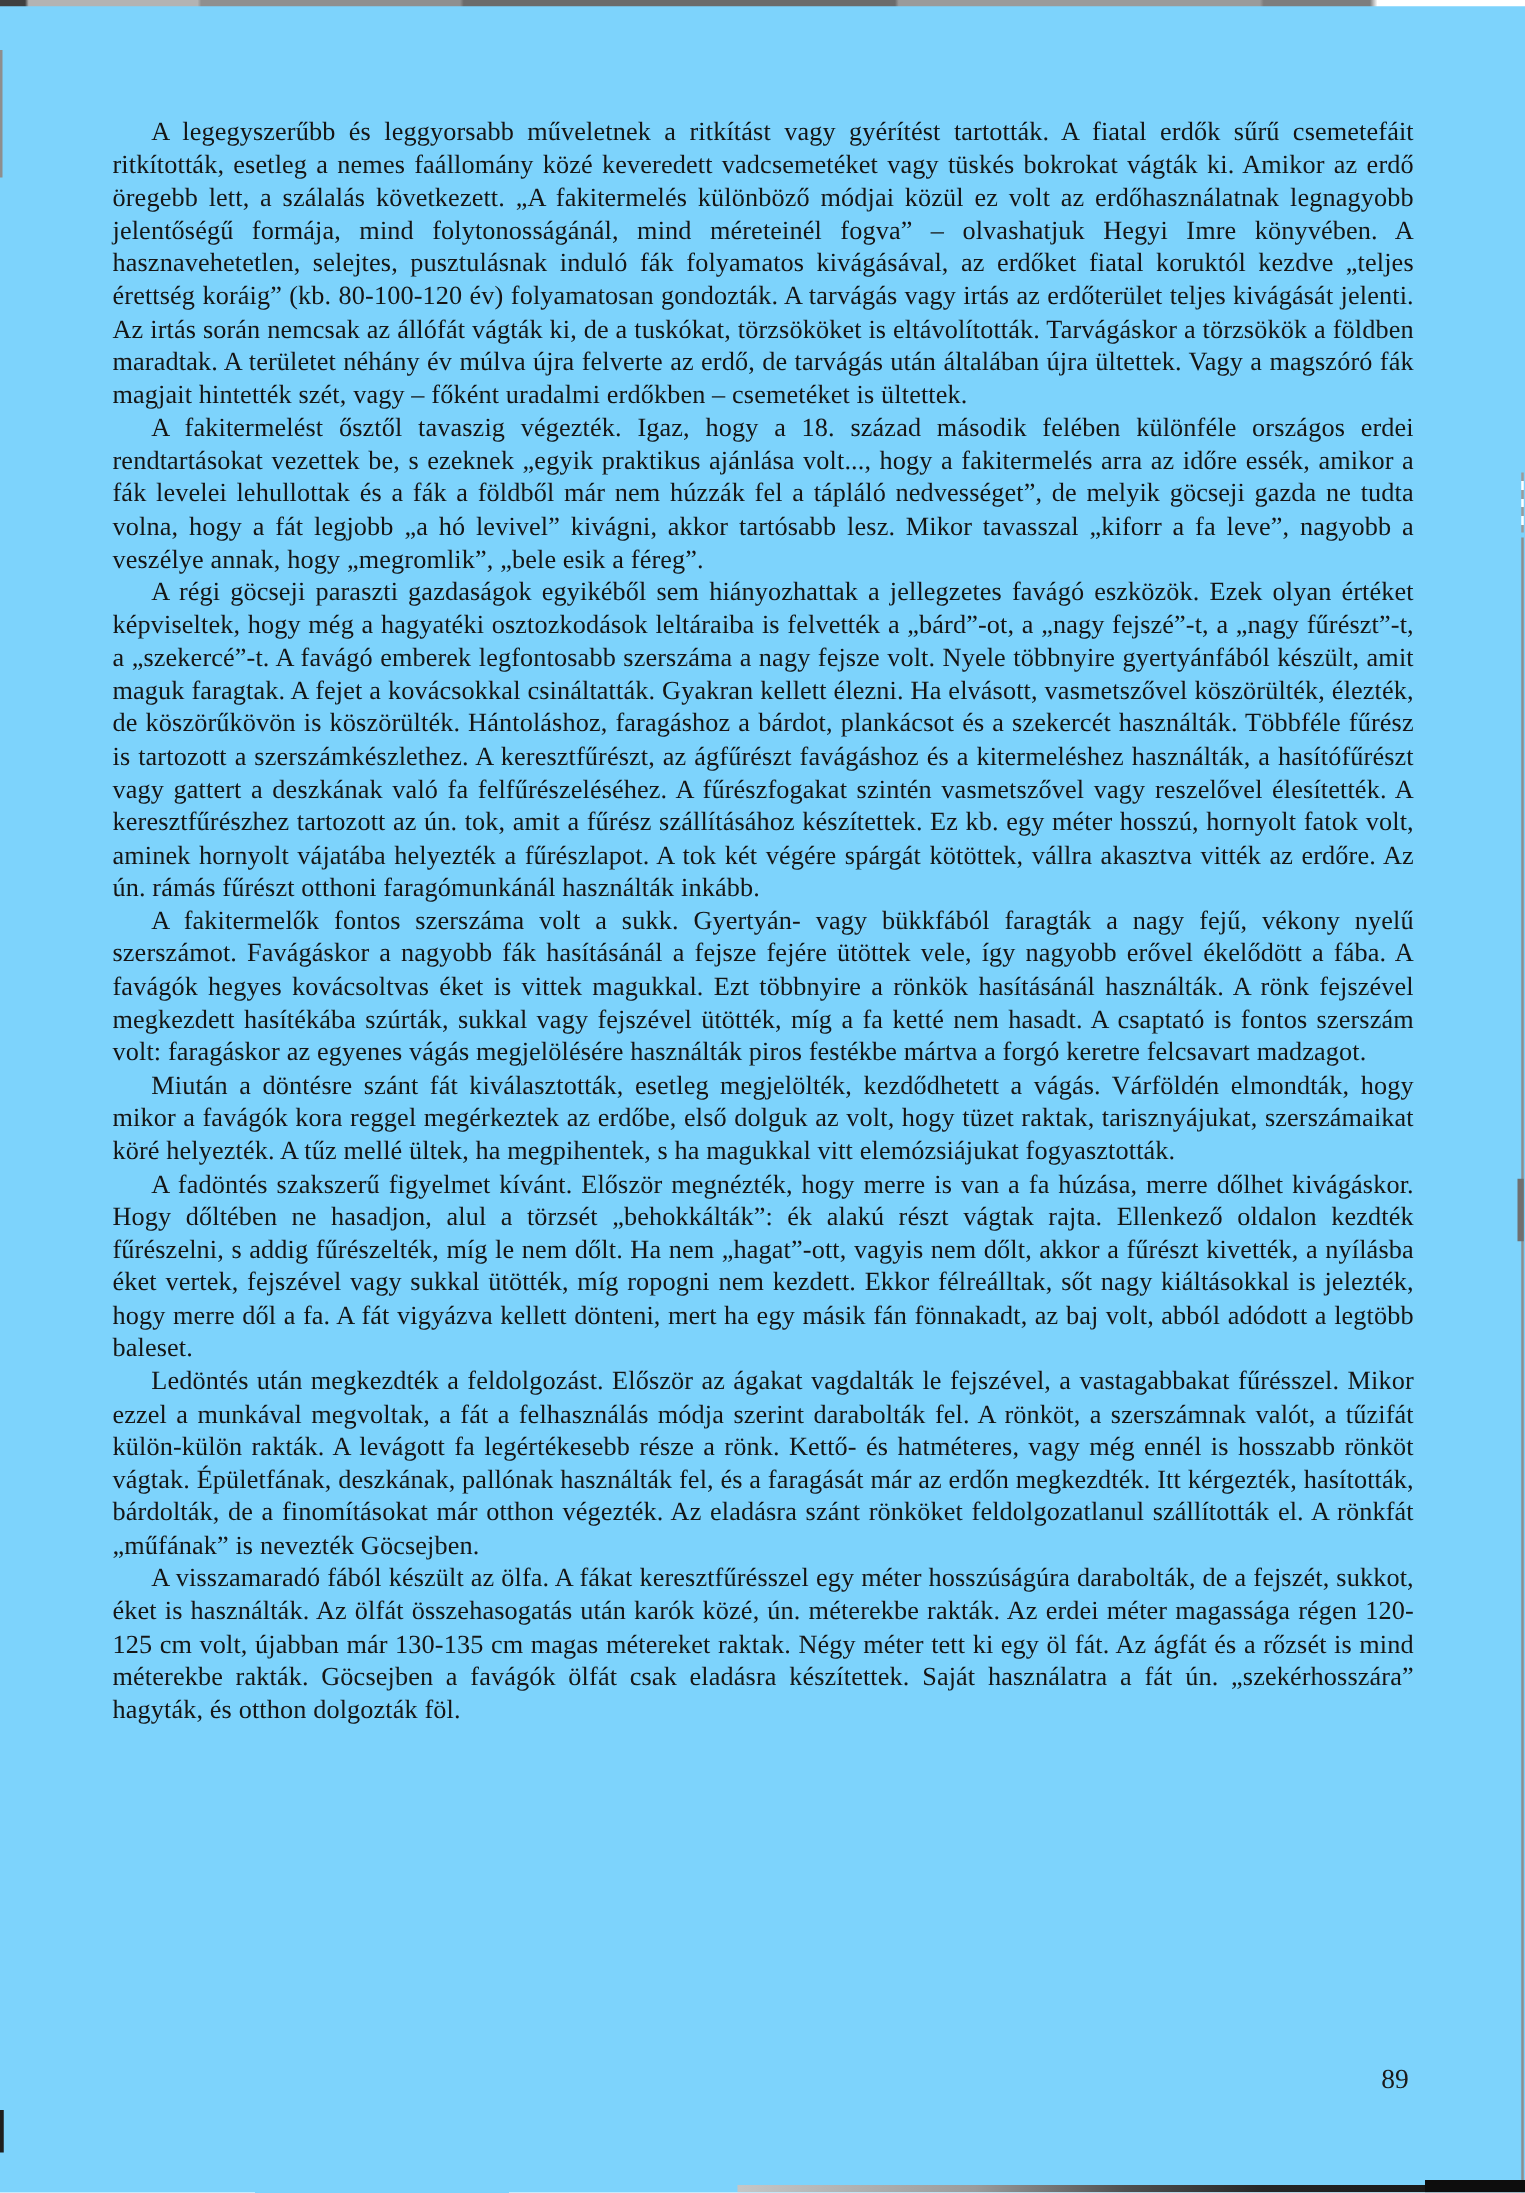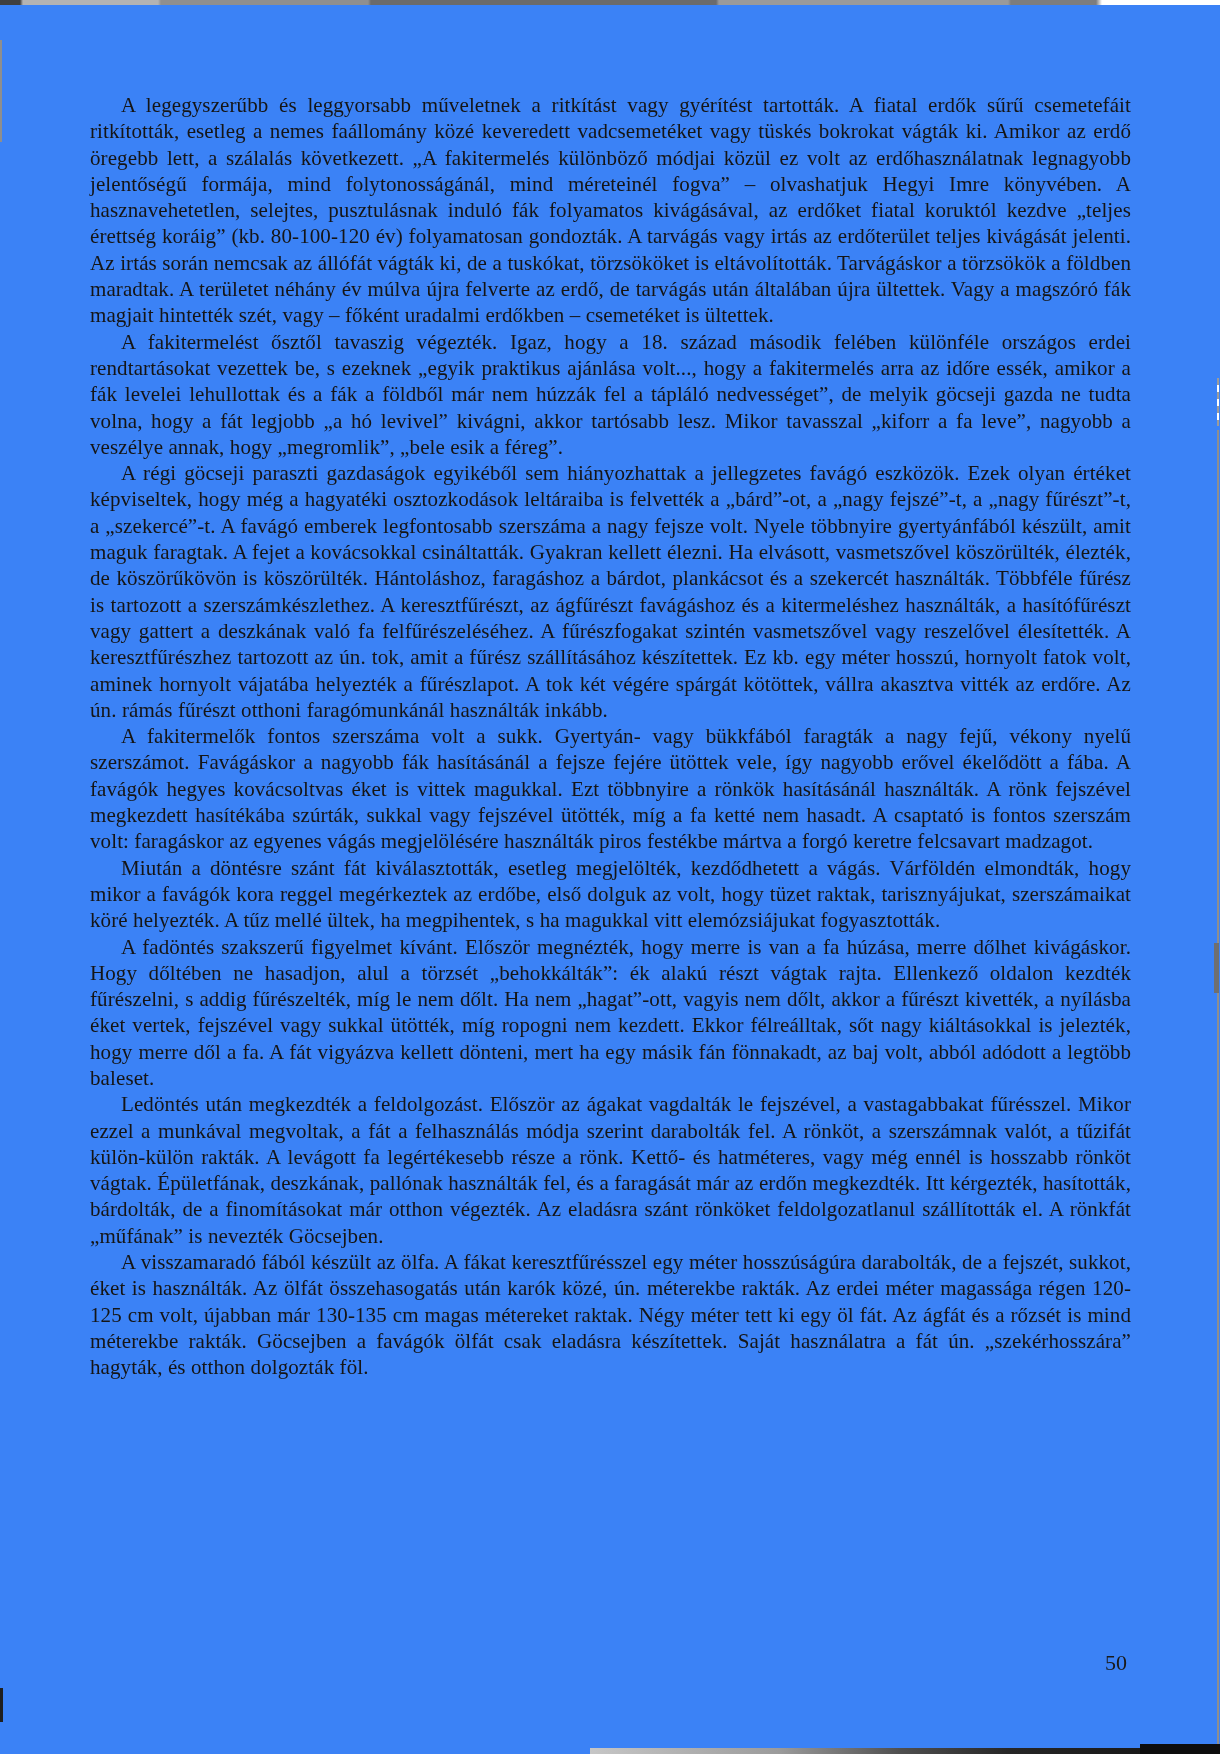--- a/index.html
+++ b/index.html
@@ -4,21 +4,21 @@
 <style>
   html, body {
     margin: 0;
     padding: 0;
     background: #ffffff;
   }
   .sheet {
     position: relative;
     width: 1220px;
     height: 1754px;
-    background: #3b82f6;
+    background: #7dd3fc;
     overflow: hidden;
     font-family: "Liberation Serif", "DejaVu Serif", serif;
   }
   .text-block {
     position: absolute;
     left: 90px;
     top: 92px;
     width: 1041px;
     color: #151515;
     font-size: 21px;
@@ -102,15 +102,15 @@
       <p>A legegyszerűbb és leggyorsabb műveletnek a ritkítást vagy gyérítést tartották. A fiatal erdők sűrű csemetefáit ritkították, esetleg a nemes faállomány közé keveredett vadcsemetéket vagy tüskés bokrokat vágták ki. Amikor az erdő öregebb lett, a szálalás következett. „A fakitermelés különböző módjai közül ez volt az erdőhasználatnak legnagyobb jelentőségű formája, mind folytonosságánál, mind méreteinél fogva” – olvashatjuk Hegyi Imre könyvében. A hasznavehetetlen, selejtes, pusztulásnak induló fák folyamatos kivágásával, az erdőket fiatal koruktól kezdve „teljes érettség koráig” (kb. 80-100-120 év) folyamatosan gondozták. A tarvágás vagy irtás az erdőterület teljes kivágását jelenti. Az irtás során nemcsak az állófát vágták ki, de a tuskókat, törzsököket is eltávolították. Tarvágáskor a törzsökök a földben maradtak. A területet néhány év múlva újra felverte az erdő, de tarvágás után általában újra ültettek. Vagy a magszóró fák magjait hintették szét, vagy – főként uradalmi erdőkben – csemetéket is ültettek.</p>
       <p>A fakitermelést ősztől tavaszig végezték. Igaz, hogy a 18. század második felében különféle országos erdei rendtartásokat vezettek be, s ezeknek „egyik praktikus ajánlása volt..., hogy a fakitermelés arra az időre essék, amikor a fák levelei lehullottak és a fák a földből már nem húzzák fel a tápláló nedvességet”, de melyik göcseji gazda ne tudta volna, hogy a fát legjobb „a hó levivel” kivágni, akkor tartósabb lesz. Mikor tavasszal „kiforr a fa leve”, nagyobb a veszélye annak, hogy „megromlik”, „bele esik a féreg”.</p>
       <p>A régi göcseji paraszti gazdaságok egyikéből sem hiányozhattak a jellegzetes favágó eszközök. Ezek olyan értéket képviseltek, hogy még a hagyatéki osztozkodások leltáraiba is felvették a „bárd”-ot, a „nagy fejszé”-t, a „nagy fűrészt”-t, a „szekercé”-t. A favágó emberek legfontosabb szerszáma a nagy fejsze volt. Nyele többnyire gyertyánfából készült, amit maguk faragtak. A fejet a kovácsokkal csináltatták. Gyakran kellett élezni. Ha elvásott, vasmetszővel köszörülték, élezték, de köszörűkövön is köszörülték. Hántoláshoz, faragáshoz a bárdot, plankácsot és a szekercét használták. Többféle fűrész is tartozott a szerszámkészlethez. A keresztfűrészt, az ágfűrészt favágáshoz és a kitermeléshez használták, a hasítófűrészt vagy gattert a deszkának való fa felfűrészeléséhez. A fűrészfogakat szintén vasmetszővel vagy reszelővel élesítették. A keresztfűrészhez tartozott az ún. tok, amit a fűrész szállításához készítettek. Ez kb. egy méter hosszú, hornyolt fatok volt, aminek hornyolt vájatába helyezték a fűrészlapot. A tok két végére spárgát kötöttek, vállra akasztva vitték az erdőre. Az ún. rámás fűrészt otthoni faragómunkánál használták inkább.</p>
       <p>A fakitermelők fontos szerszáma volt a sukk. Gyertyán- vagy bükkfából faragták a nagy fejű, vékony nyelű szerszámot. Favágáskor a nagyobb fák hasításánál a fejsze fejére ütöttek vele, így nagyobb erővel ékelődött a fába. A favágók hegyes kovácsoltvas éket is vittek magukkal. Ezt többnyire a rönkök hasításánál használták. A rönk fejszével megkezdett hasítékába szúrták, sukkal vagy fejszével ütötték, míg a fa ketté nem hasadt. A csaptató is fontos szerszám volt: faragáskor az egyenes vágás megjelölésére használták piros festékbe mártva a forgó keretre felcsavart madzagot.</p>
       <p>Miután a döntésre szánt fát kiválasztották, esetleg megjelölték, kezdődhetett a vágás. Várföldén elmondták, hogy mikor a favágók kora reggel megérkeztek az erdőbe, első dolguk az volt, hogy tüzet raktak, tarisznyájukat, szerszámaikat köré helyezték. A tűz mellé ültek, ha megpihentek, s ha magukkal vitt elemózsiájukat fogyasztották.</p>
       <p>A fadöntés szakszerű figyelmet kívánt. Először megnézték, hogy merre is van a fa húzása, merre dőlhet kivágáskor. Hogy dőltében ne hasadjon, alul a törzsét „behokkálták”: ék alakú részt vágtak rajta. Ellenkező oldalon kezdték fűrészelni, s addig fűrészelték, míg le nem dőlt. Ha nem „hagat”-ott, vagyis nem dőlt, akkor a fűrészt kivették, a nyílásba éket vertek, fejszével vagy sukkal ütötték, míg ropogni nem kezdett. Ekkor félreálltak, sőt nagy kiáltásokkal is jelezték, hogy merre dől a fa. A fát vigyázva kellett dönteni, mert ha egy másik fán fönnakadt, az baj volt, abból adódott a legtöbb baleset.</p>
       <p>Ledöntés után megkezdték a feldolgozást. Először az ágakat vagdalták le fejszével, a vastagabbakat fűrésszel. Mikor ezzel a munkával megvoltak, a fát a felhasználás módja szerint darabolták fel. A rönköt, a szerszámnak valót, a tűzifát külön-külön rakták. A levágott fa legértékesebb része a rönk. Kettő- és hatméteres, vagy még ennél is hosszabb rönköt vágtak. Épületfának, deszkának, pallónak használták fel, és a faragását már az erdőn megkezdték. Itt kérgezték, hasították, bárdolták, de a finomításokat már otthon végezték. Az eladásra szánt rönköket feldolgozatlanul szállították el. A rönkfát „műfának” is nevezték Göcsejben.</p>
       <p>A visszamaradó fából készült az ölfa. A fákat keresztfűrésszel egy méter hosszúságúra darabolták, de a fejszét, sukkot, éket is használták. Az ölfát összehasogatás után karók közé, ún. méterekbe rakták. Az erdei méter magassága régen 120-125 cm volt, újabban már 130-135 cm magas métereket raktak. Négy méter tett ki egy öl fát. Az ágfát és a rőzsét is mind méterekbe rakták. Göcsejben a favágók ölfát csak eladásra készítettek. Saját használatra a fát ún. „szekérhosszára” hagyták, és otthon dolgozták föl.</p>
     </div>
 
-  <div class="page-number">50</div>
+  <div class="page-number">89</div>
 
 </div>
 
 </body></html>

